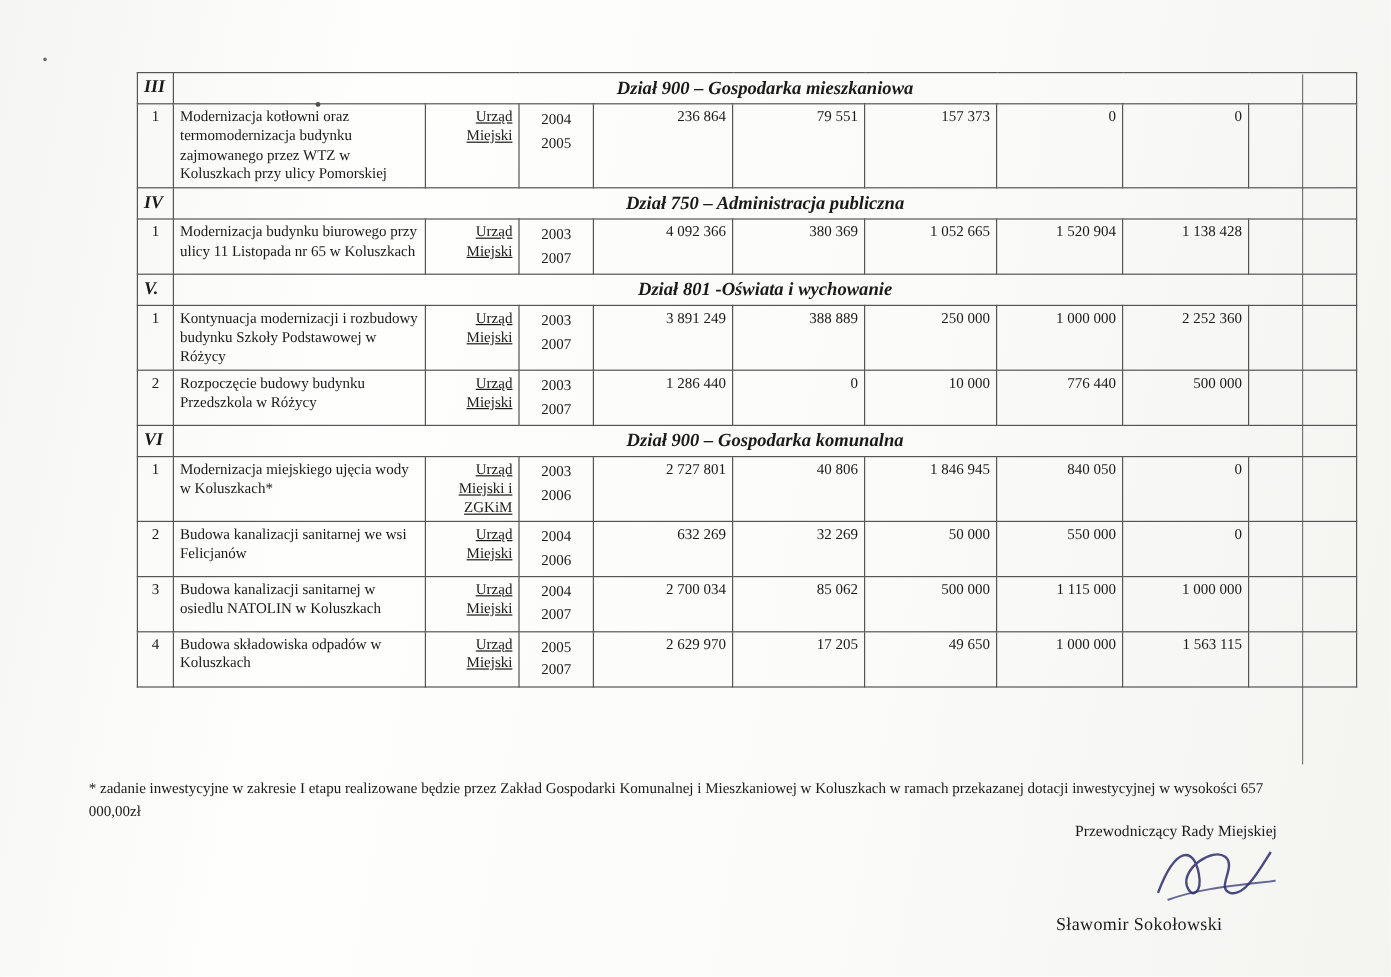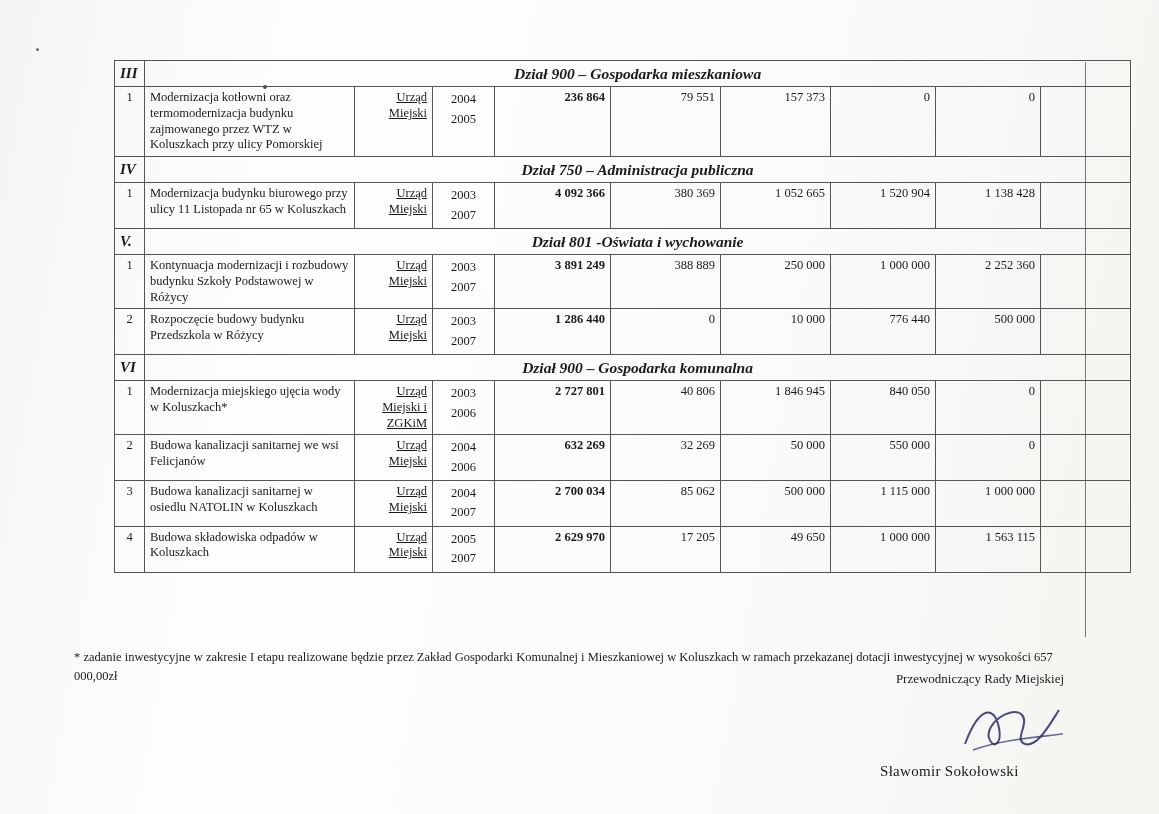--- a/index.html
+++ b/index.html
@@ -45,21 +45,21 @@
   table.main td {
     border: 1px solid #555;
     padding: 3px 5px;
     vertical-align: top;
     line-height: 1.25;
   }
   .c-num  { width: 30px;  text-align: center; vertical-align: middle; font-size: 12.5px;}
   .c-name { width: 210px; }
   .c-org  { width: 78px;  text-align: right; vertical-align: middle; text-decoration: underline; }
   .c-year { width: 62px;  text-align: center; vertical-align: middle; }
-  .c-val  { width: 116px; text-align: right; vertical-align: middle; padding-right: 14px; font-weight: bold;}
+  .c-val  { width: 116px; text-align: right; vertical-align: middle; padding-right: 14px;}
   .c-v2   { width: 110px; text-align: right; vertical-align: middle; padding-right: 14px;}
   .c-v3   { width: 110px; text-align: right; vertical-align: middle; padding-right: 14px;}
   .c-v4   { width: 105px; text-align: right; vertical-align: middle; padding-right: 14px;}
   .c-v5   { width: 105px; text-align: right; vertical-align: middle; padding-right: 14px;}
   .c-last { width: 90px; }
 
   .roman {
     text-align: left;
     font-style: italic;
     font-weight: bold;
@@ -85,21 +85,21 @@
     position: absolute;
     left: 74px;
     top: 648px;
     width: 1000px;
     font-size: 12.5px;
     line-height: 1.5;
   }
   .sign-block {
     position: absolute;
     left: 865px;
-    top: 669px;
+    top: 683px;
     width: 230px;
     text-align: center;
     font-size: 13px;
     line-height: 1.5;
   }
   .sign-name {
     position: absolute;
     left: 880px;
     top: 763px;
     font-size: 15px;

